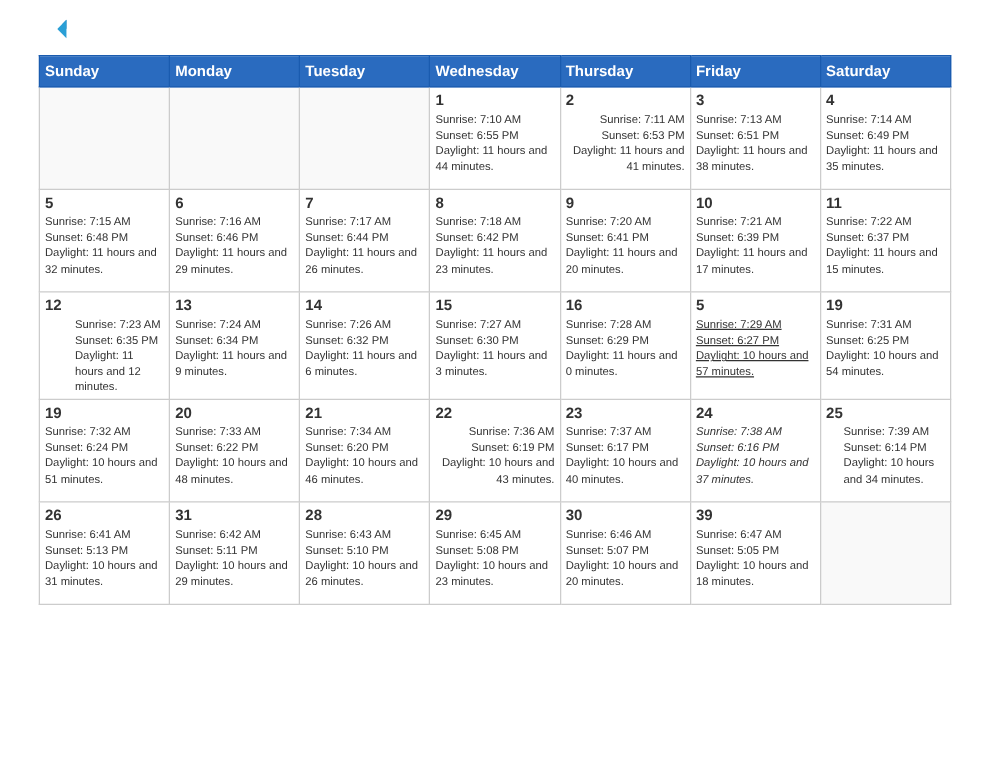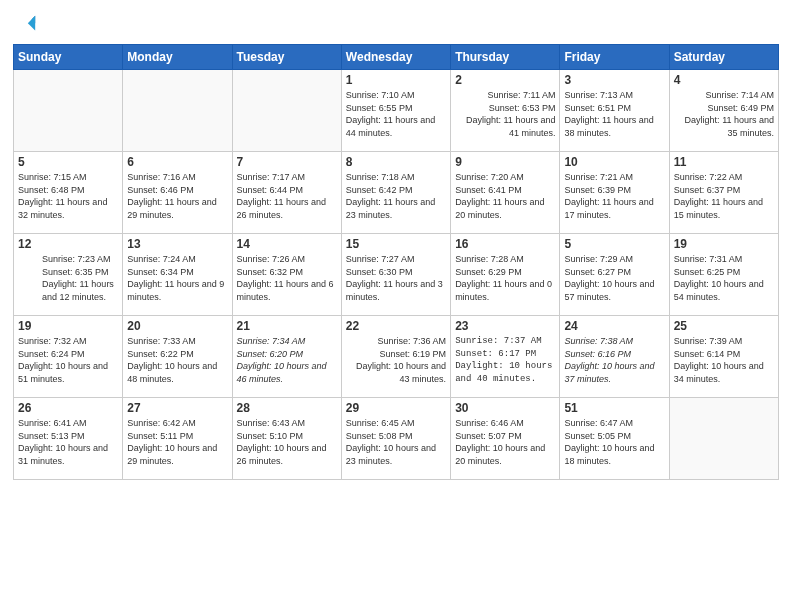--- a/index.html
+++ b/index.html
@@ -6,21 +6,21 @@
     body {
       width: 792px;
       height: 612px;
       font-family: Arial, sans-serif;
       background: #fff;
       overflow: hidden;
     }
     .page {
       width: 792px;
       height: 468px;
-      padding: 10px 13px;
+      padding: 10px 31px;
       display: flex;
       flex-direction: column;
     }
     .header {
       display: flex;
       justify-content: space-between;
       align-items: flex-start;
       margin-bottom: 8px;
     }
     .logo {
@@ -146,21 +146,21 @@
 Daylight: 11 hours and 41 minutes.</div>
           </td>
           <td>
             <span class="day-num">3</span>
             <div class="day-info" style="white-space: pre-line;">Sunrise: 7:13 AM
 Sunset: 6:51 PM
 Daylight: 11 hours and 38 minutes.</div>
           </td>
           <td>
             <span class="day-num">4</span>
-            <div class="day-info" style="white-space: pre-line; text-align: right;">Sunrise: 7:14 AM
+            <div class="day-info" style="white-space: pre-line;">Sunrise: 7:14 AM
 Sunset: 6:49 PM
 Daylight: 11 hours and 35 minutes.</div>
           </td>
         </tr>
         <tr>
           <td>
             <span class="day-num">5</span>
             <div class="day-info" style="white-space: pre-line;">Sunrise: 7:15 AM
 Sunset: 6:48 PM
 Daylight: 11 hours and 32 minutes.</div>
@@ -228,21 +228,21 @@
 Daylight: 11 hours and 3 minutes.</div>
           </td>
           <td>
             <span class="day-num">16</span>
             <div class="day-info" style="white-space: pre-line;">Sunrise: 7:28 AM
 Sunset: 6:29 PM
 Daylight: 11 hours and 0 minutes.</div>
           </td>
           <td>
             <span class="day-num">5</span>
-            <div class="day-info" style="white-space: pre-line;">Sunrise: 7:29 AM
+            <div class="day-info" style="white-space: pre-line; text-decoration: underline;">Sunrise: 7:29 AM
 Sunset: 6:27 PM
 Daylight: 10 hours and 57 minutes.</div>
           </td>
           <td>
             <span class="day-num">19</span>
             <div class="day-info" style="white-space: pre-line;">Sunrise: 7:31 AM
 Sunset: 6:25 PM
 Daylight: 10 hours and 54 minutes.</div>
           </td>
         </tr>
@@ -254,58 +254,58 @@
 Daylight: 10 hours and 51 minutes.</div>
           </td>
           <td>
             <span class="day-num">20</span>
             <div class="day-info" style="white-space: pre-line;">Sunrise: 7:33 AM
 Sunset: 6:22 PM
 Daylight: 10 hours and 48 minutes.</div>
           </td>
           <td>
             <span class="day-num">21</span>
-            <div class="day-info" style="white-space: pre-line; font-style: italic;">Sunrise: 7:34 AM
+            <div class="day-info" style="white-space: pre-line;">Sunrise: 7:34 AM
 Sunset: 6:20 PM
 Daylight: 10 hours and 46 minutes.</div>
           </td>
           <td>
             <span class="day-num">22</span>
             <div class="day-info" style="white-space: pre-line; text-align: right;">Sunrise: 7:36 AM
 Sunset: 6:19 PM
 Daylight: 10 hours and 43 minutes.</div>
           </td>
           <td>
             <span class="day-num">23</span>
-            <div class="day-info" style="white-space: pre-line; font-family: Liberation Mono, monospace;">Sunrise: 7:37 AM
+            <div class="day-info" style="white-space: pre-line;">Sunrise: 7:37 AM
 Sunset: 6:17 PM
 Daylight: 10 hours and 40 minutes.</div>
           </td>
           <td>
             <span class="day-num">24</span>
             <div class="day-info" style="white-space: pre-line; font-style: italic;">Sunrise: 7:38 AM
 Sunset: 6:16 PM
 Daylight: 10 hours and 37 minutes.</div>
           </td>
           <td>
             <span class="day-num">25</span>
-            <div class="day-info" style="white-space: pre-line;">Sunrise: 7:39 AM
+            <div class="day-info" style="white-space: pre-line; margin-left: 14px;">Sunrise: 7:39 AM
 Sunset: 6:14 PM
 Daylight: 10 hours and 34 minutes.</div>
           </td>
         </tr>
         <tr>
           <td>
             <span class="day-num">26</span>
             <div class="day-info" style="white-space: pre-line;">Sunrise: 6:41 AM
 Sunset: 5:13 PM
 Daylight: 10 hours and 31 minutes.</div>
           </td>
           <td>
-            <span class="day-num">27</span>
+            <span class="day-num">31</span>
             <div class="day-info" style="white-space: pre-line;">Sunrise: 6:42 AM
 Sunset: 5:11 PM
 Daylight: 10 hours and 29 minutes.</div>
           </td>
           <td>
             <span class="day-num">28</span>
             <div class="day-info" style="white-space: pre-line;">Sunrise: 6:43 AM
 Sunset: 5:10 PM
 Daylight: 10 hours and 26 minutes.</div>
           </td>
@@ -315,21 +315,21 @@
 Sunset: 5:08 PM
 Daylight: 10 hours and 23 minutes.</div>
           </td>
           <td>
             <span class="day-num">30</span>
             <div class="day-info" style="white-space: pre-line;">Sunrise: 6:46 AM
 Sunset: 5:07 PM
 Daylight: 10 hours and 20 minutes.</div>
           </td>
           <td>
-            <span class="day-num">51</span>
+            <span class="day-num">39</span>
             <div class="day-info" style="white-space: pre-line;">Sunrise: 6:47 AM
 Sunset: 5:05 PM
 Daylight: 10 hours and 18 minutes.</div>
           </td>
           <td class="empty"></td>
         </tr>
       </tbody>
   </table>
 </div>
 

